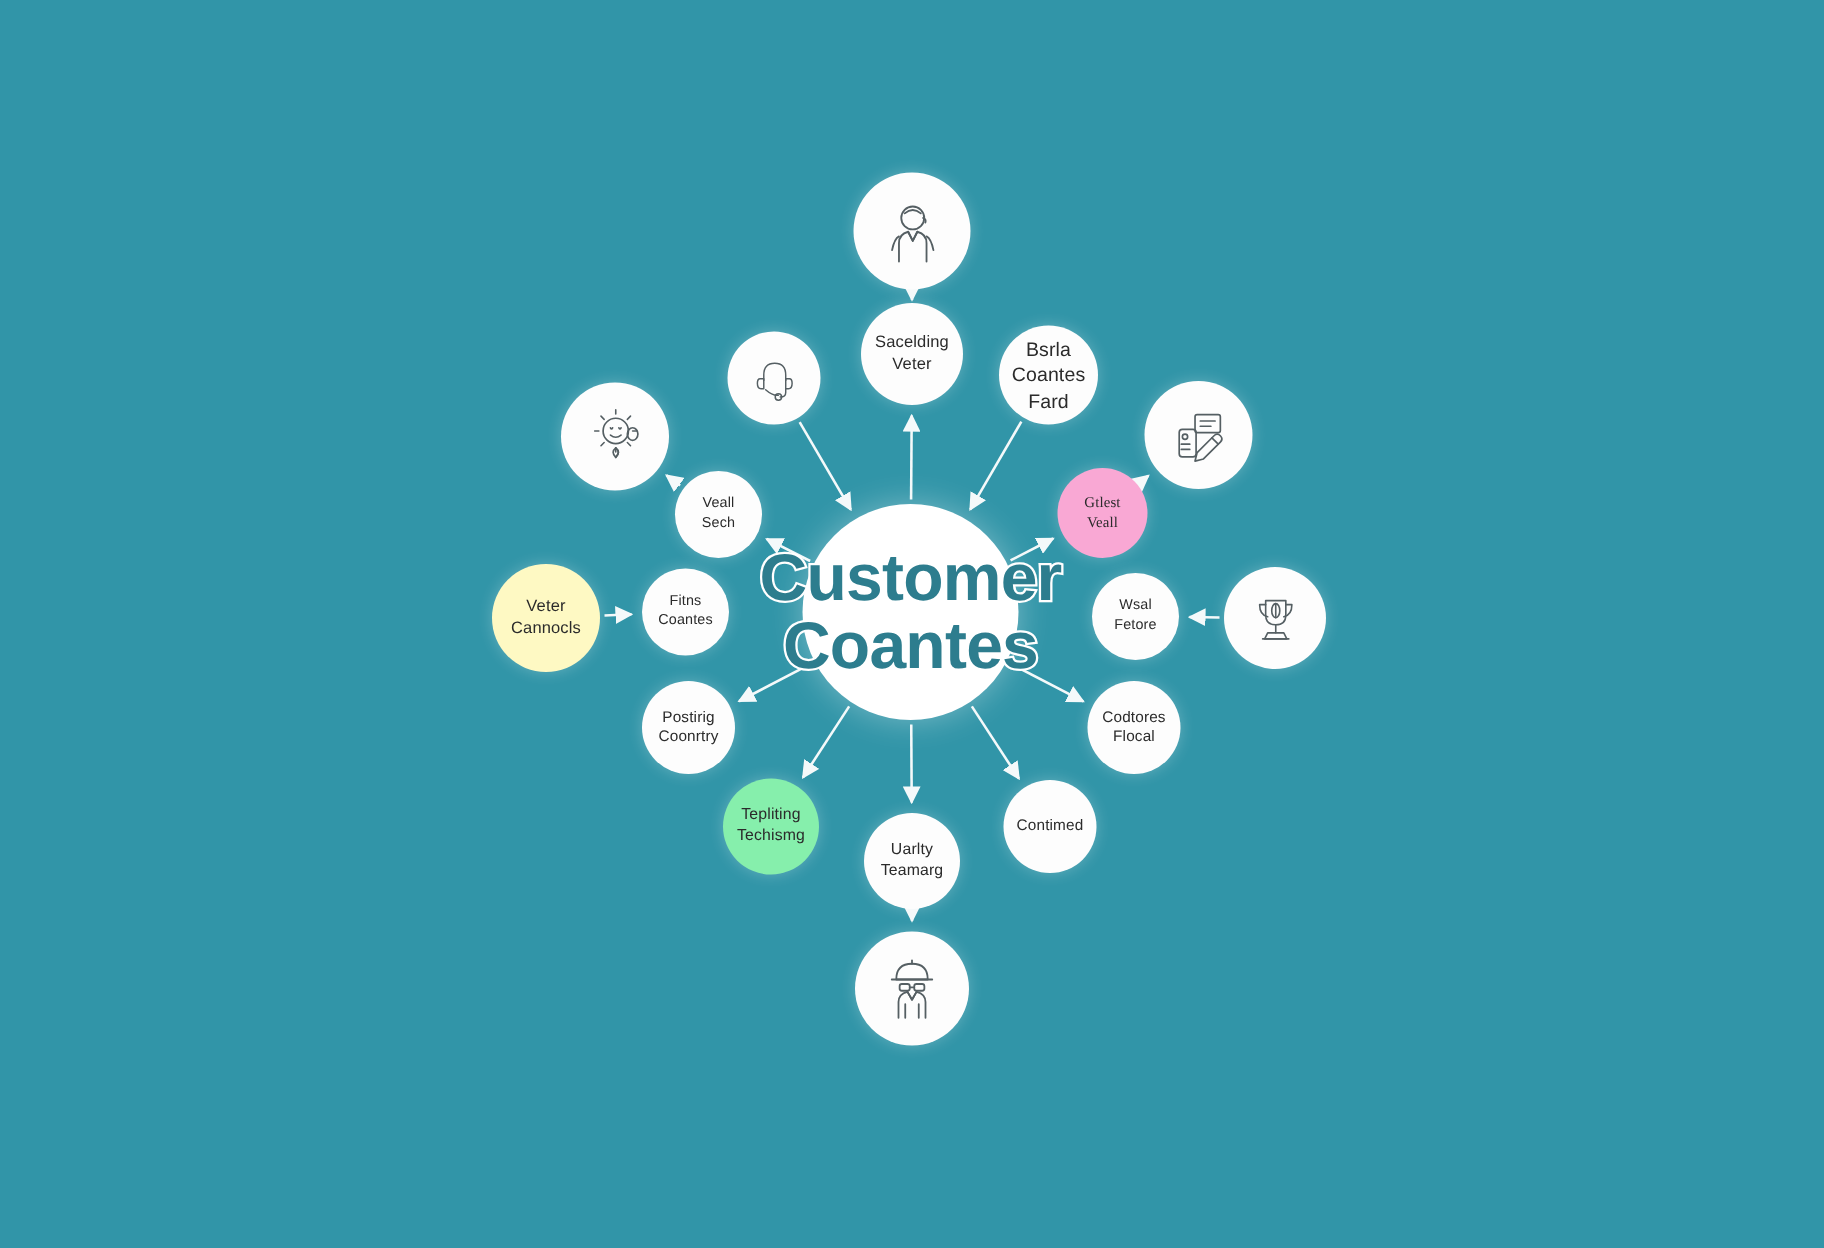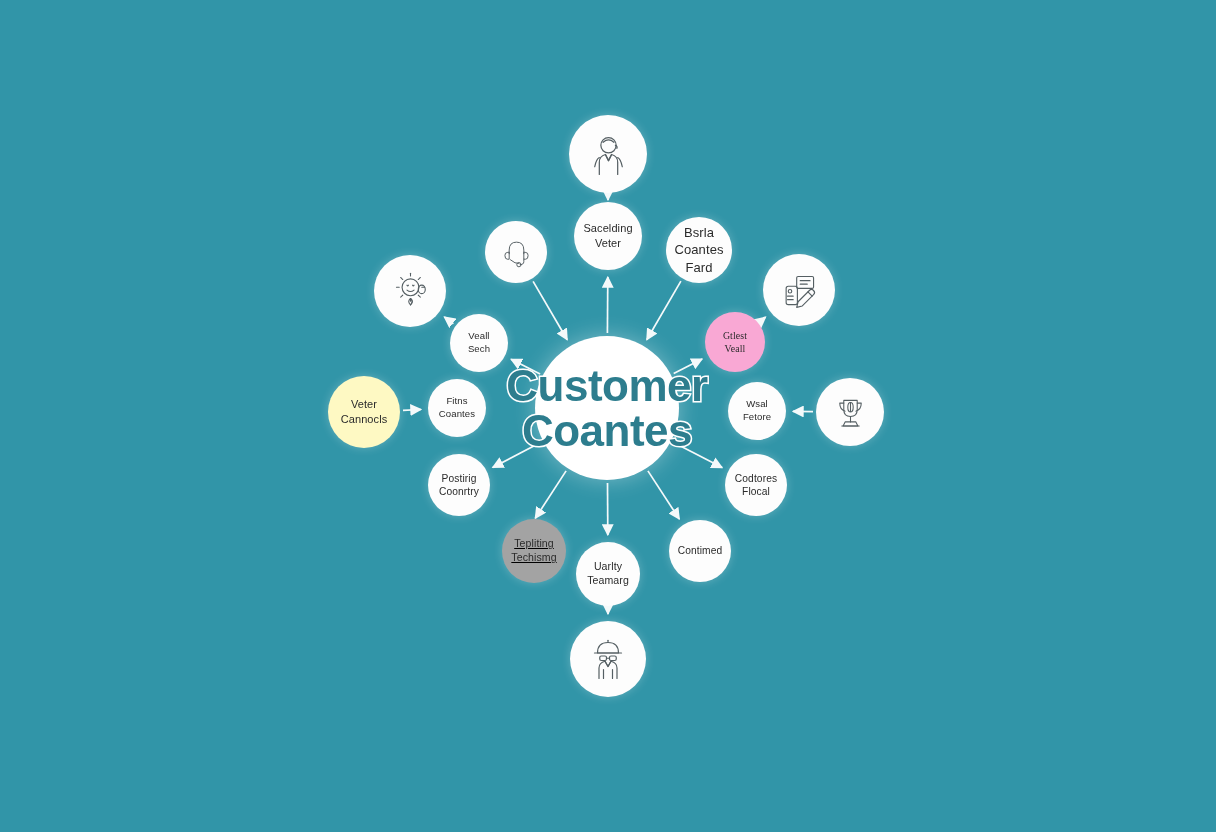--- a/index.html
+++ b/index.html
@@ -237,21 +237,21 @@
           <span style="display:block">Postirig</span>
           <span style="display:block">Coonrtry</span>
         </span>
       </div>
       <div class="node" style="left: 725px; top: 454px; width: 62px; height: 62px; background: rgb(253, 253, 253); text-align: center;">
         <span class="node-label" style="color: rgb(43, 43, 43); font-size: 10.23px;">
           <span style="display:block">Codtores</span>
           <span style="display:block">Flocal</span>
         </span>
       </div>
-      <div class="node" style="left: 502px; top: 519px; width: 64px; height: 64px; background: #a3a3a3; text-decoration: underline;">
+      <div class="node" style="left: 482px; top: 519px; width: 64px; height: 64px; background: #86efac;">
         <span class="node-label" style="color: rgb(43, 43, 43); font-size: 10.56px;">
           <span style="display:block">Tepliting</span>
           <span style="display:block">Techismg</span>
         </span>
       </div>
       <div class="node" style="left: 669px; top: 520px; width: 62px; height: 62px; background: rgb(253, 253, 253);">
         <span class="node-label" style="color: rgb(43, 43, 43); font-size: 10.23px;">
           <span style="display:block">Contimed</span>
         </span>
       </div>

